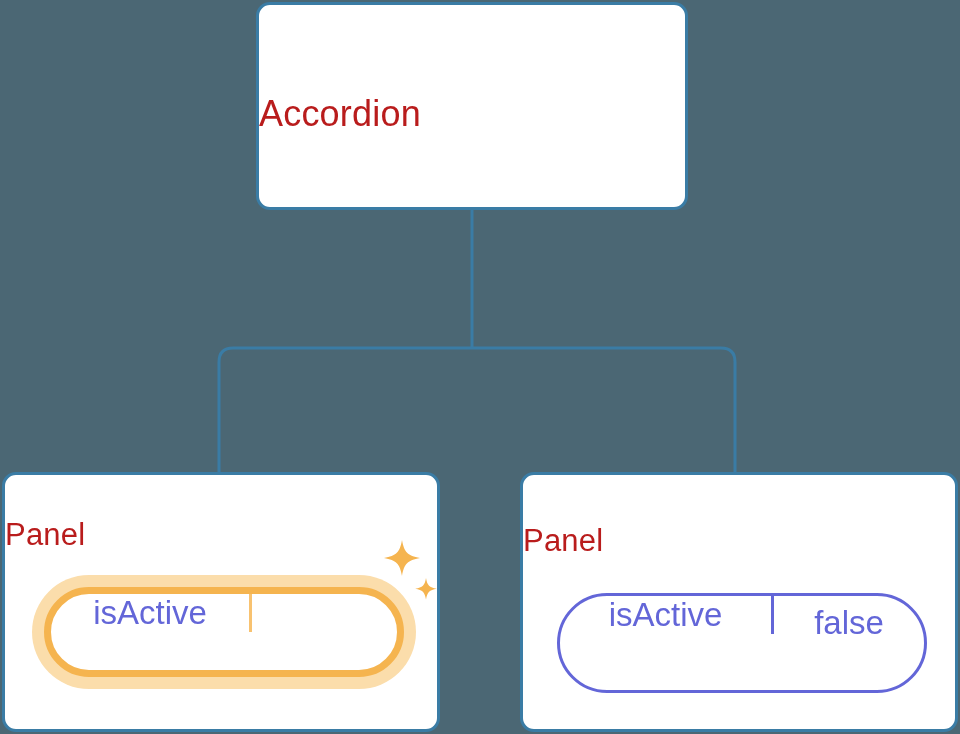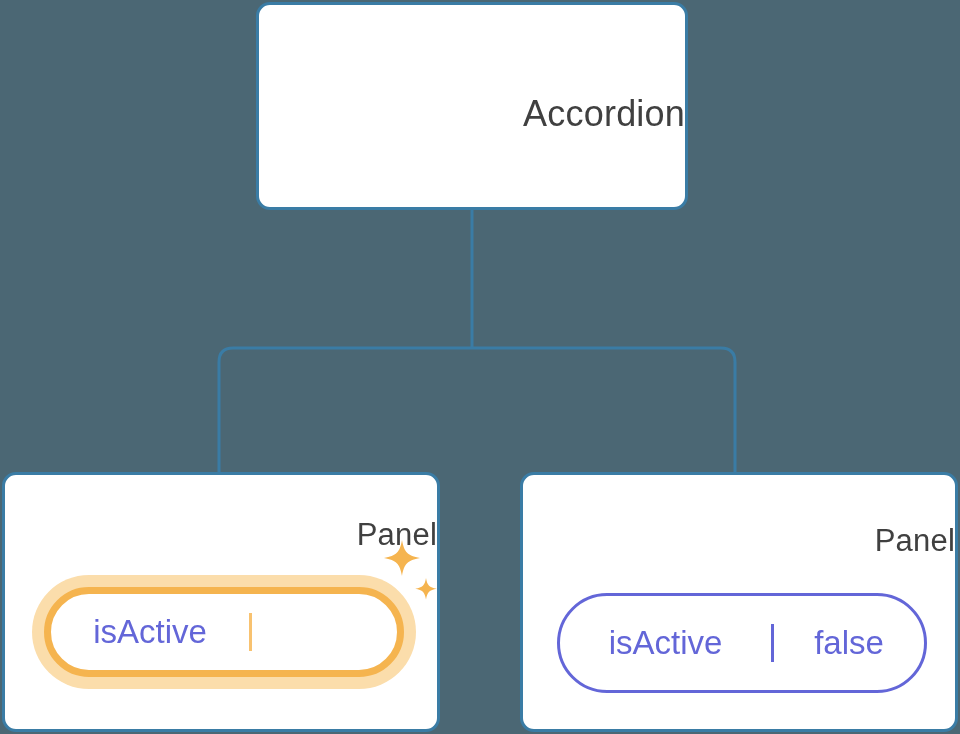--- a/index.html
+++ b/index.html
@@ -53,22 +53,22 @@
     left: 520px;
     top: 472px;
     width: 438px;
     height: 260px;
   }
 
   .node-title {
     position: absolute;
     left: 0;
     width: 100%;
-    text-align: right;
-    color: #404040;
+    text-align: left;
+    color: #b91c1c;
     font-size: 34px;
     font-weight: 400;
     letter-spacing: 0.2px;
     white-space: nowrap;
   }
   .node-root .node-title {
     top: 88px;
     font-size: 36px;
   }
   .node-panel-left .node-title {
@@ -80,21 +80,21 @@
     font-size: 31px;
   }
 
   
   .pill-wrap {
     position: absolute;
   }
   .pill {
     position: relative;
     display: flex;
-    align-items: center;
+    align-items: flex-start;
     box-sizing: border-box;
     border-radius: 999px;
     background: #ffffff;
     overflow: hidden;
   }
   .pill-cell {
     display: flex;
     align-items: center;
     justify-content: center;
     box-sizing: border-box;
@@ -112,20 +112,21 @@
     border-right: 3px solid #6366d8;
     color: #6366d8;
     font-size: 33px;
     font-weight: 400;
   }
   .pill-plain .pill-val {
     flex: 1;
     color: #6366d8;
     font-size: 33px;
     font-weight: 400;
+    margin-top: 8px;
   }
 
   
   .pill-highlight-wrap {
     position: relative;
     width: 384px;
     height: 114px;
   }
   .pill-halo {
     position: absolute;

